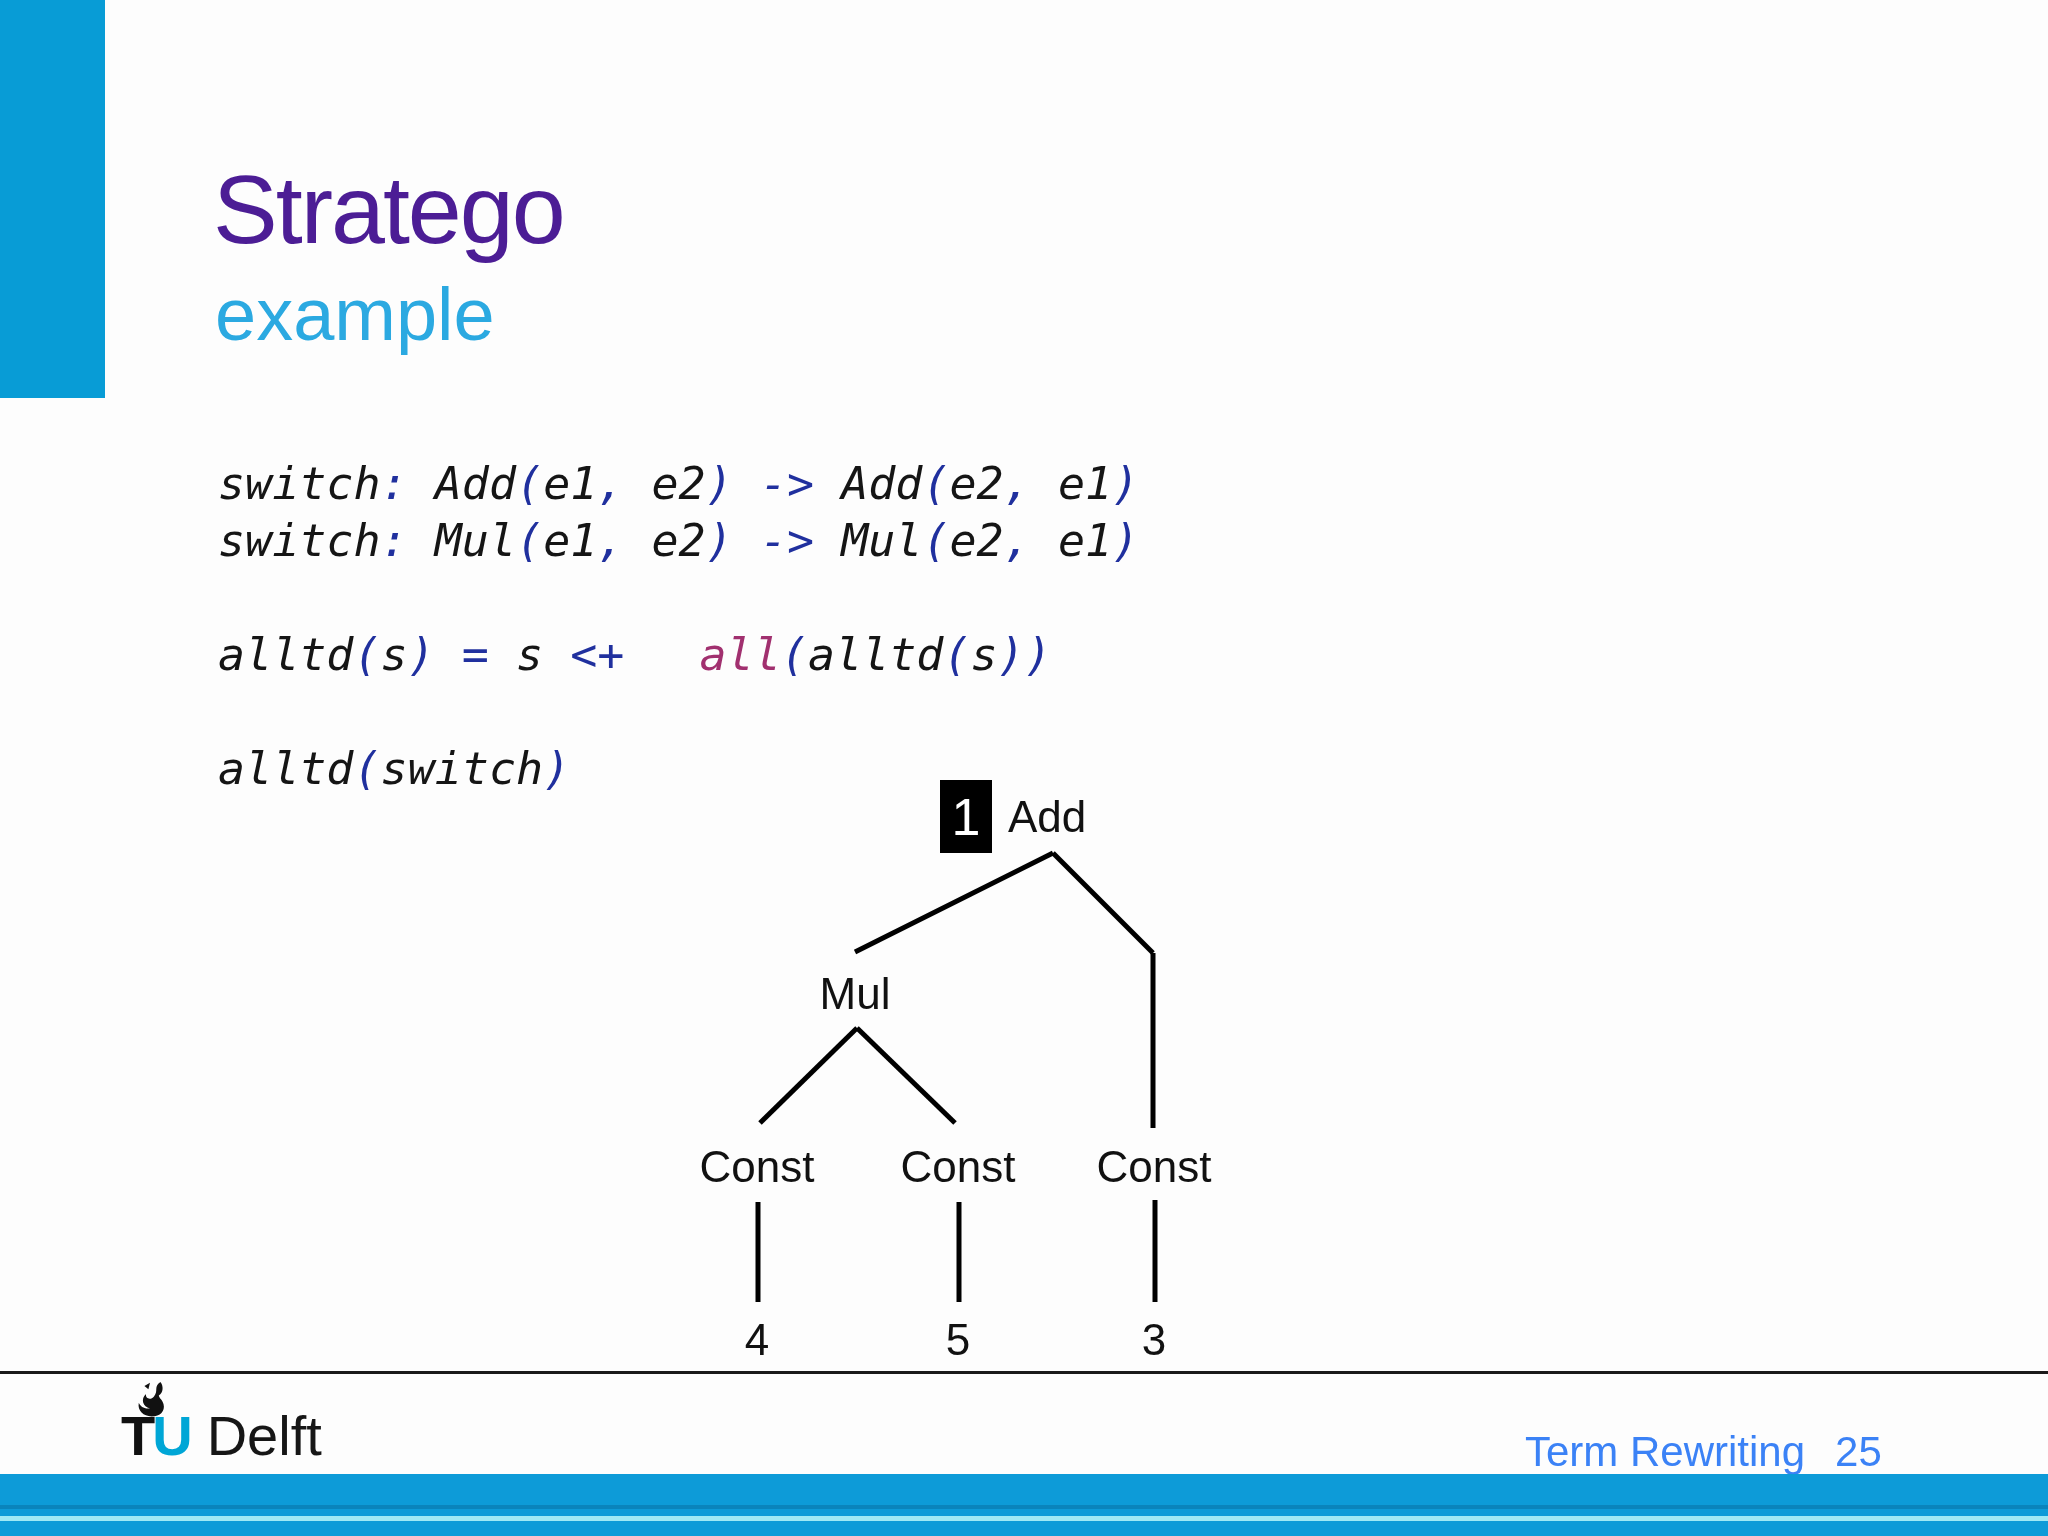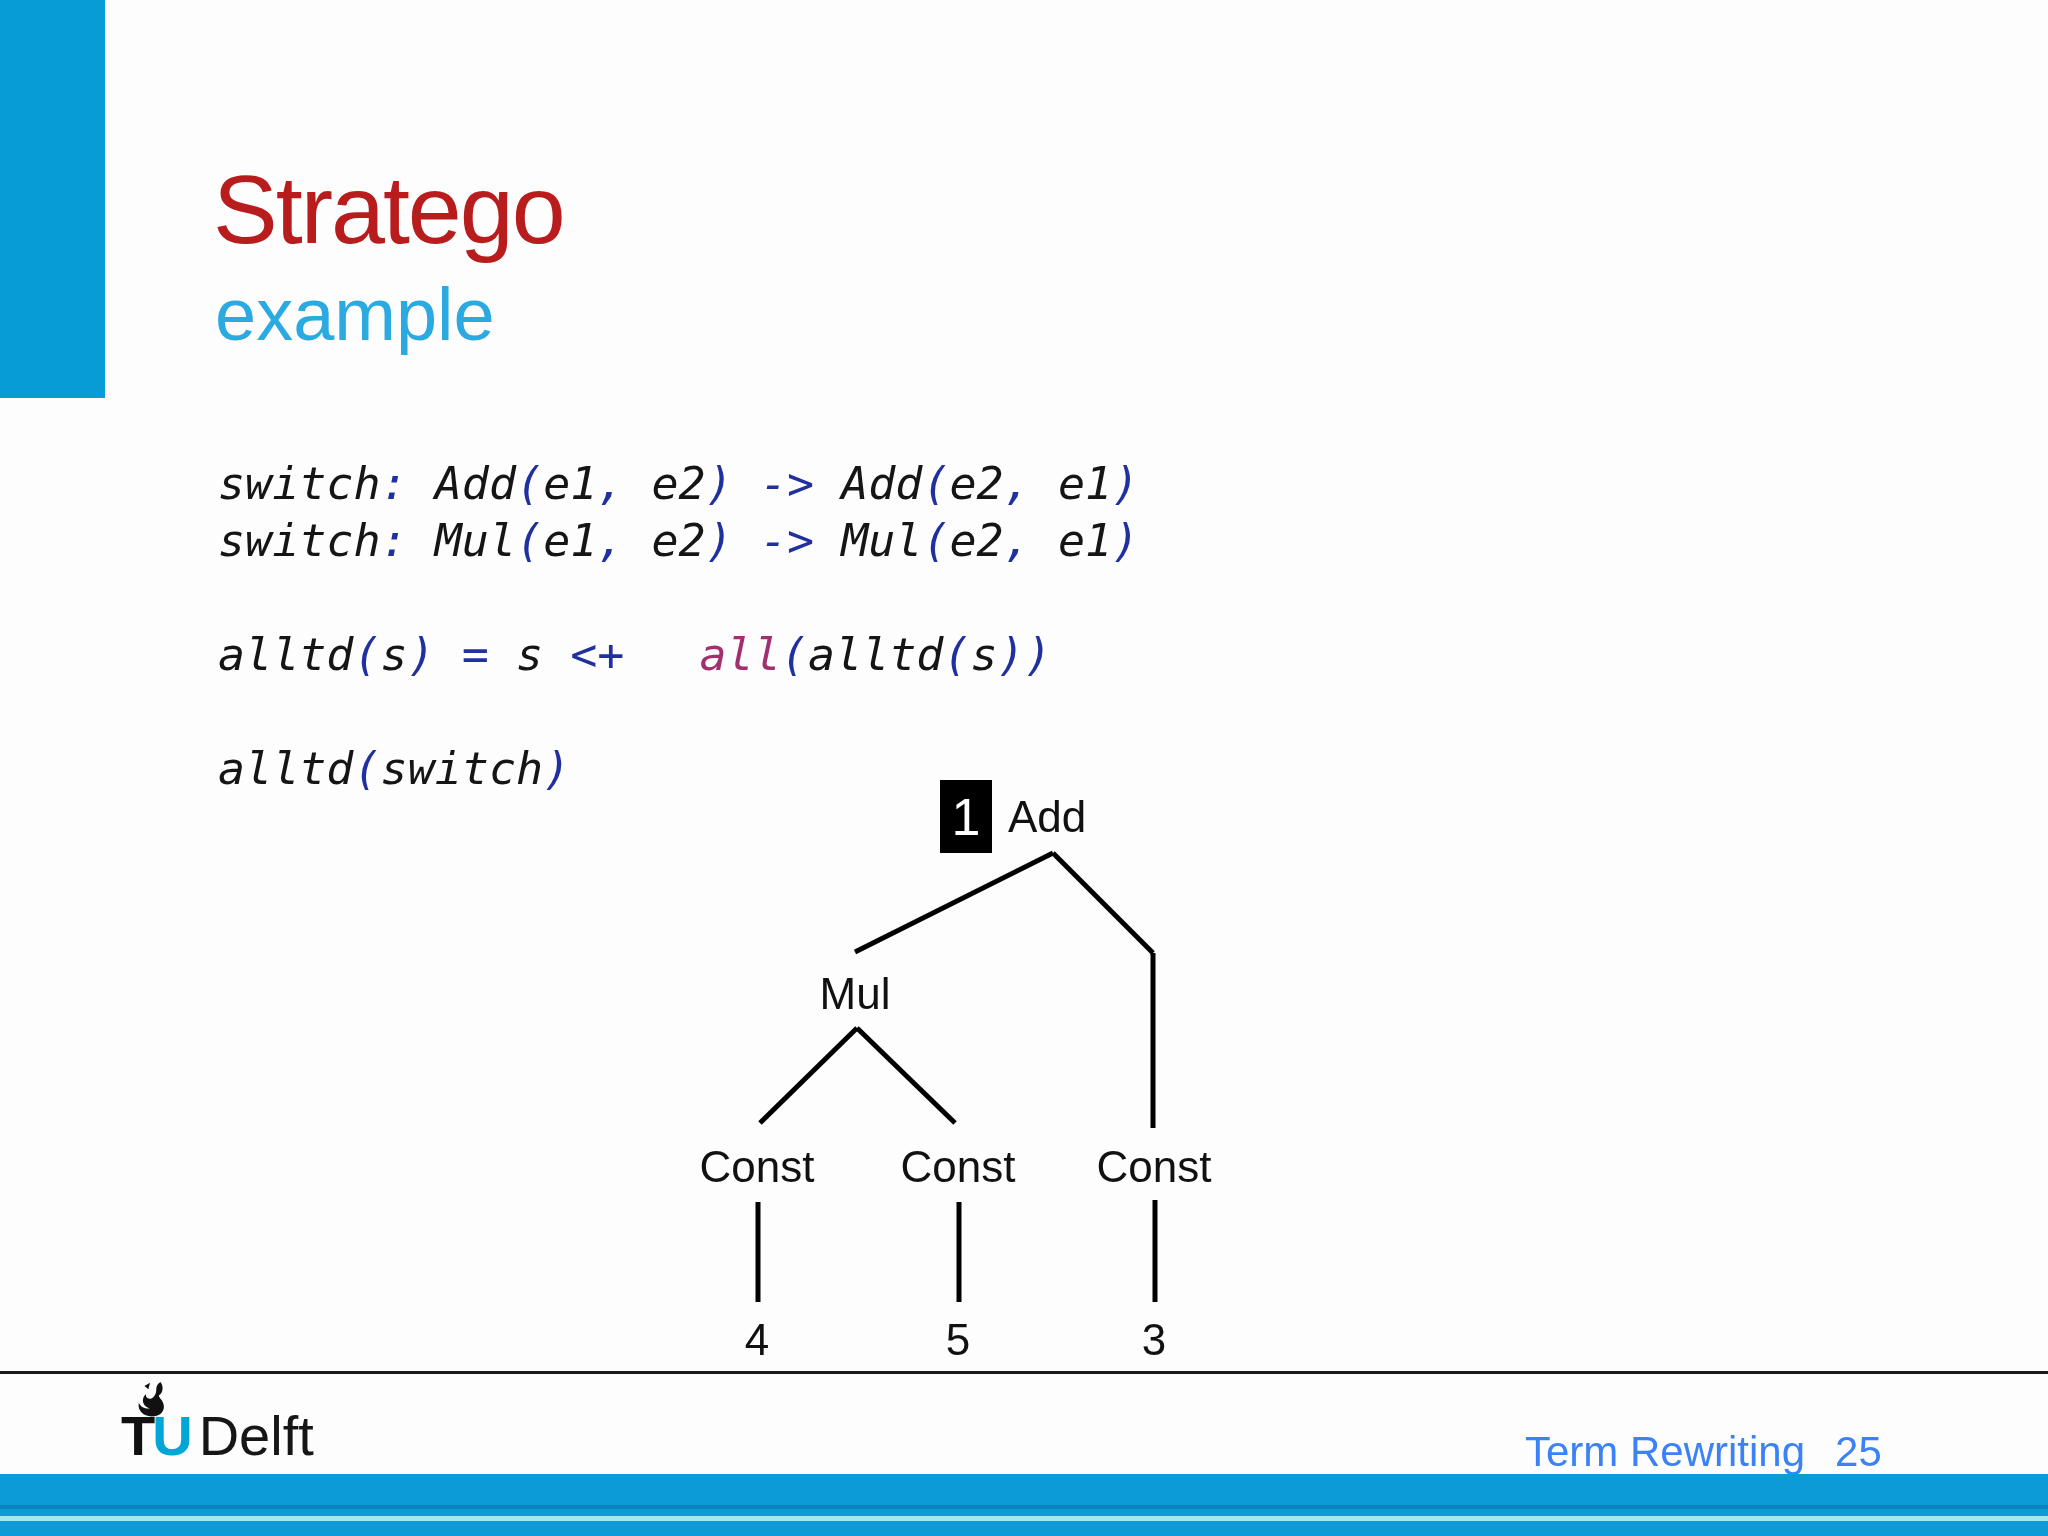--- a/index.html
+++ b/index.html
@@ -9,21 +9,21 @@
     font-family:"Liberation Sans", sans-serif; color:#151515;
   }
 
   
   .left-bar   { position:absolute; left:0; top:0; width:105px; height:398px; background:#089cd6; }
   .bottom-bar { position:absolute; left:0; top:1474px; width:2048px; height:62px; background:#0d9bd8; }
   .stripe-dark  { position:absolute; left:0; top:31px; width:100%; height:4px; background:#0a84bc; }
   .stripe-light { position:absolute; left:0; top:42px; width:100%; height:5px; background:#9fe9f5; }
 
   
-  .title    { position:absolute; left:213px; top:158px; font-size:97px; line-height:1.08; color:#b91c1c; letter-spacing:-2px; }
+  .title    { position:absolute; left:213px; top:158px; font-size:97px; line-height:1.08; color:#4c1d95; letter-spacing:-2px; }
   .subtitle { position:absolute; left:215px; top:276px; font-size:74px; line-height:1.05; color:#2ba9e1; }
 
   
   .code {
     position:absolute; left:218px; top:455px;
     font-family:"DejaVu Sans Mono","Liberation Mono",monospace;
     font-size:45px; line-height:57px; white-space:pre;
   }
   .code-line { height:57px;font-style:italic; }
   .tok-k { color:#151515; }
@@ -38,21 +38,21 @@
   svg.tree .badge-num  { fill:#fff; font-size:52px; text-anchor:middle; }
   svg.tree .mid { text-anchor:middle; }
 
   
   .footer-divider { position:absolute; left:0; top:1371px; width:2048px; height:3px; background:#1a1a1a; }
   .logo { position:absolute; left:121px; top:1382px; width:260px; height:86px; }
   .logo .flame { position:absolute; left:14px; top:0; width:38px; height:40px; }
   .logo .words { position:absolute; left:0; top:26px; font-size:56px; line-height:1; white-space:nowrap; }
   .logo .t { font-weight:bold; color:#111; letter-spacing:-3px; }
   .logo .u { font-weight:bold; color:#00a6d6; letter-spacing:-1px; }
-  .logo .delft { font-weight:normal; color:#161616; margin-left:7px; }
+  .logo .delft { font-weight:normal; color:#161616; margin-left:15px; }
   .footer-text { position:absolute; left:1525px; top:1428px; display:flex; gap:30px; font-size:42px; color:#3b82f6; }
 </style>
 </head>
 <body>
 
 <div class="slide">
 
   <div class="left-bar"></div>
 
   <div class="title">Stratego</div>

